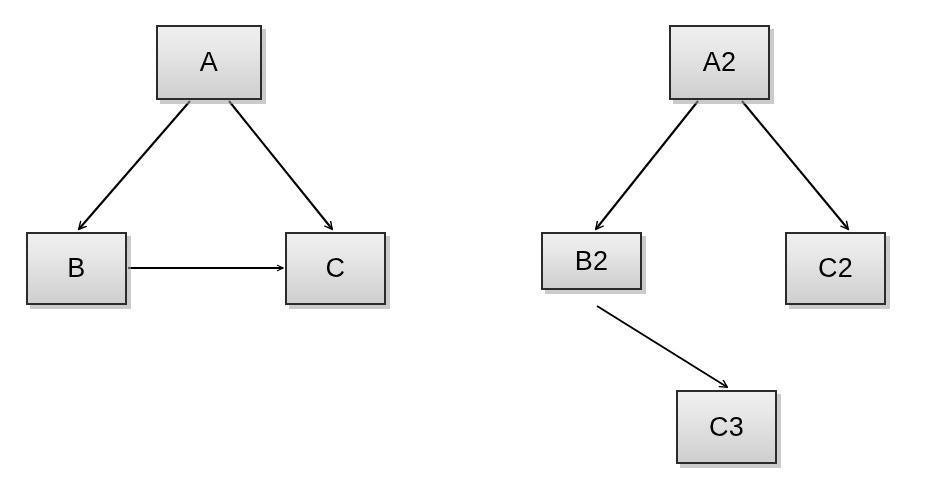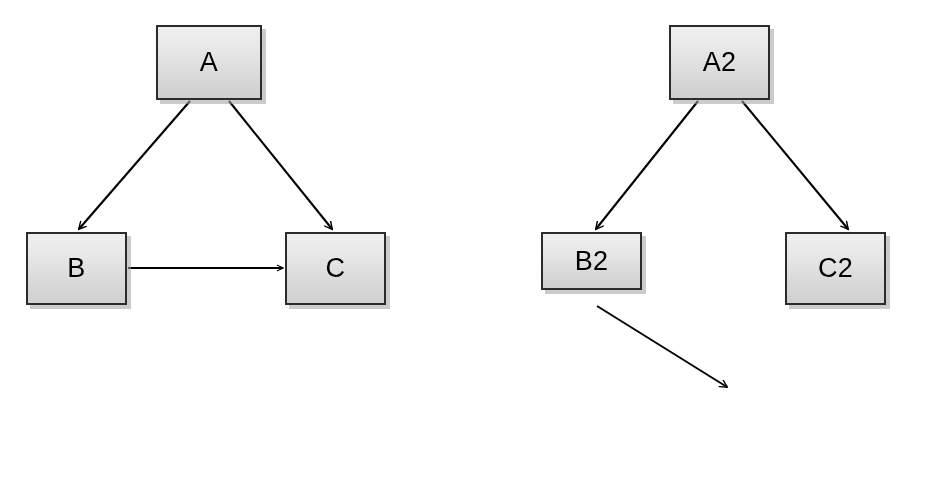--- a/index.html
+++ b/index.html
@@ -92,14 +92,17 @@
   </div>
 
   <div class="graph-node" style="left:541px; top:232px; width:101px; height:58px;">
     <span class="node-label">B2</span>
   </div>
 
   <div class="graph-node" style="left:766px; top:232px; width:101px; height:73px;margin-left:19px;">
     <span class="node-label">C2</span>
   </div>
 
+  <div class="graph-node" style="left:676px; top:390px; width:101px; height:74px;">
+    <span class="node-label">C3</span>
+  </div>
 
 </div>
 
 </body></html>

